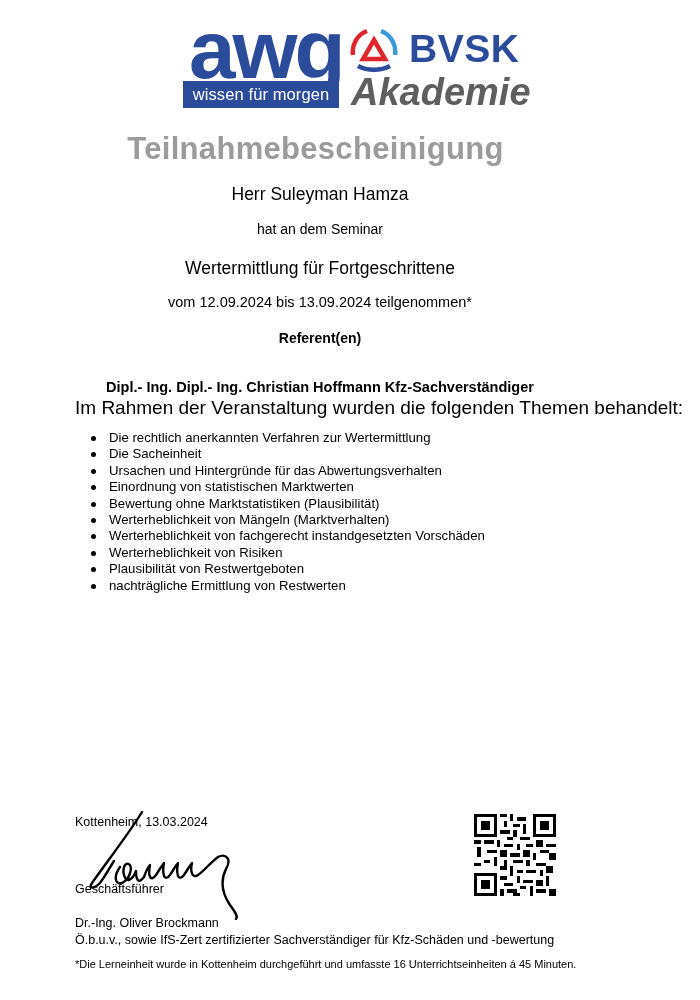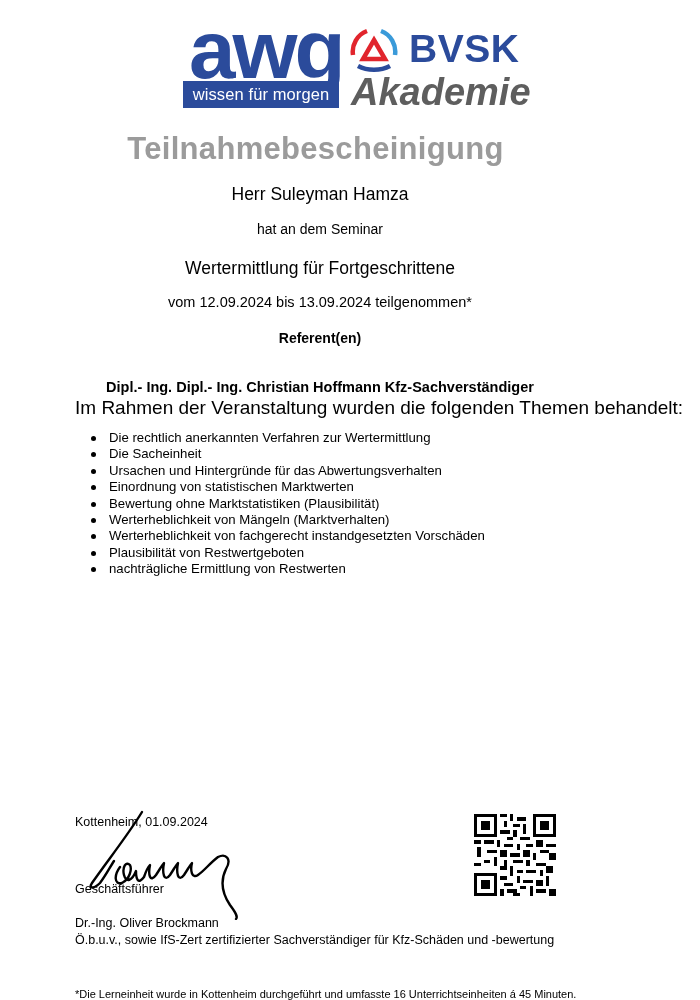--- a/index.html
+++ b/index.html
@@ -30,21 +30,21 @@
   .intro { left: 75px; top: 397px; font-size: 19px; }
 
   .topics { left: 91px; top: 430px; margin: 0; padding: 0; list-style: none; font-size: 13.2px; line-height: 16.4px; }
   .topics li { position: relative; padding-left: 18px; white-space: nowrap; }
   .topics li::before { content: ""; position: absolute; left: 0; top: 6px; width: 5px; height: 5px; border-radius: 50%; background: #000; }
 
   .place-date { left: 75px; top: 815px; font-size: 12.5px; }
   .role { left: 75px; top: 882px; font-size: 12.5px; }
   .signer { left: 75px; top: 916px; font-size: 12.5px; }
   .cert { left: 75px; top: 933px; font-size: 12.5px; }
-  .footnote { left: 75px; top: 988px; font-size: 11px; }
+  .footnote { left: 75px; top: 958px; font-size: 11px; }
 
   .sig { left: 80px; top: 805px; width: 190px; height: 115px; }
   .qr { left: 474px; top: 814px; width: 82px; height: 82px; }
 </style>
 </head>
 <body>
 
 <div class="abs">
   <div class="abs awg-letters">awg</div>
   <div class="abs awg-box"></div>
@@ -72,25 +72,26 @@
 <div class="abs intro">Im Rahmen der Veranstaltung wurden die folgenden Themen behandelt:</div>
 
 <ul class="abs topics">
   <li>Die rechtlich anerkannten Verfahren zur Wertermittlung</li>
   <li>Die Sacheinheit</li>
   <li>Ursachen und Hintergründe für das Abwertungsverhalten</li>
   <li>Einordnung von statistischen Marktwerten</li>
   <li>Bewertung ohne Marktstatistiken (Plausibilität)</li>
   <li>Werterheblichkeit von Mängeln (Marktverhalten)</li>
   <li>Werterheblichkeit von fachgerecht instandgesetzten Vorschäden</li>
+  <li>Werterheblichkeit von Risiken</li>
   <li>Plausibilität von Restwertgeboten</li>
   <li>nachträgliche Ermittlung von Restwerten</li>
 </ul>
 
-<div class="abs place-date">Kottenheim, 01.09.2024</div>
+<div class="abs place-date">Kottenheim, 13.03.2024</div>
 <svg class="abs sig" viewBox="0 0 190 115">
   <path d="M62 7 C48 30 28 55 12 78 C8 84 14 84 20 78 C26 70 30 62 34 56" fill="none" stroke="#000" stroke-width="2.4" stroke-linecap="round"></path>
   <path d="M40 62 C34 70 34 80 42 78 C50 74 52 64 50 60 C46 56 42 62 44 70 C46 78 52 76 56 66 C56 74 58 80 64 72 C66 66 68 62 70 60 C68 70 70 78 76 70 C80 64 82 60 84 58 C82 68 84 78 90 70 C94 64 96 60 98 58 C96 68 98 78 104 70 C108 64 110 60 112 58 C110 66 112 74 118 70 C124 66 130 58 138 52 C146 48 152 54 146 64 C140 76 142 88 150 100 C156 108 158 112 156 114" fill="none" stroke="#000" stroke-width="2.4" stroke-linecap="round" stroke-linejoin="round"></path>
 </svg>
 <div class="abs role">Geschäftsführer</div>
 <div class="abs signer">Dr.-Ing. Oliver Brockmann</div>
 <div class="abs cert">Ö.b.u.v., sowie IfS-Zert zertifizierter Sachverständiger für Kfz-Schäden und -bewertung</div>
 
 <svg class="abs qr" viewBox="0 0 25 25" shape-rendering="crispEdges">
 

